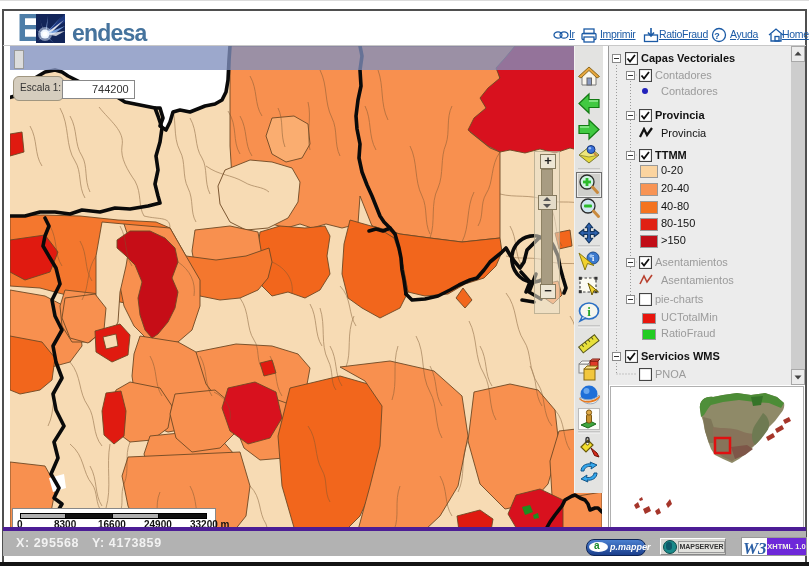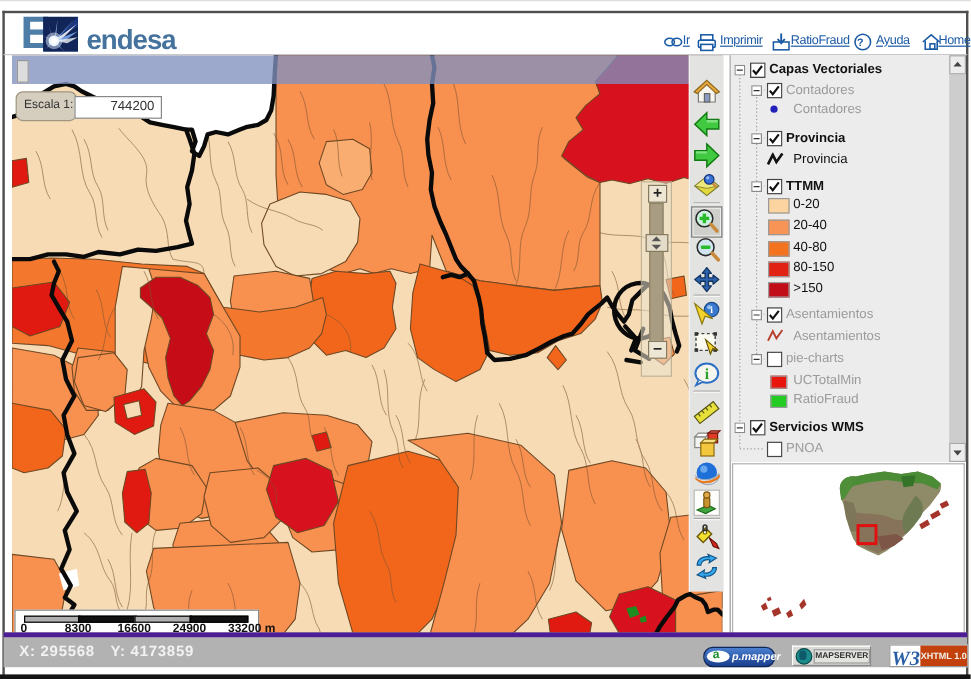--- a/index.html
+++ b/index.html
@@ -512,16 +512,16 @@
 <div class="abs" style="left:7px;top:0px;color:#1a8a2a;font-size:10px;font-weight:bold;">a</div>
 <div class="abs" style="left:23px;top:2px;color:#fff;font-size:9px;font-weight:bold;font-style:italic;">p.mapper</div>
 </div>
 <div class="abs" style="left:657px;top:7px;width:64px;height:15px;background:#D8D8D4;border:1px solid #888;border-top-color:#fff;border-left-color:#fff;">
 <div class="abs" style="left:2px;top:1px;width:12px;height:12px;border-radius:50%;background:#1A8A8A;border:1px solid #0a4a4a;"></div>
 <div class="abs" style="left:5px;top:3px;width:6px;height:8px;background:#0E5A6A;border-radius:40%;"></div>
 <div class="abs" style="left:17px;top:2px;width:45px;height:10px;border:1px solid #999;background:#E2E2DE;font-size:7px;font-weight:bold;color:#333;text-align:center;line-height:10px;letter-spacing:0px;overflow:hidden;">MAPSERVER</div>
 </div>
 <div class="abs" style="left:738px;top:6px;width:64px;height:17px;background:#fff;border:1px solid #999;">
 <div class="abs" style="left:1px;top:1px;font-size:17px;font-weight:bold;font-style:italic;color:#2B5FA5;font-family:'Liberation Serif',serif;">W3C</div>
-<div class="abs" style="left:25px;top:0;width:39px;height:17px;background:#c2410c;color:#F2F2E8;font-size:7.5px;font-weight:bold;text-align:center;line-height:17px;white-space:nowrap;">XHTML&nbsp;1.0</div>
+<div class="abs" style="left:25px;top:0;width:39px;height:17px;background:#6d28d9;color:#F2F2E8;font-size:7.5px;font-weight:bold;text-align:center;line-height:17px;white-space:nowrap;">XHTML&nbsp;1.0</div>
 </div>
 </div>
 </div>
 
 </body></html>

